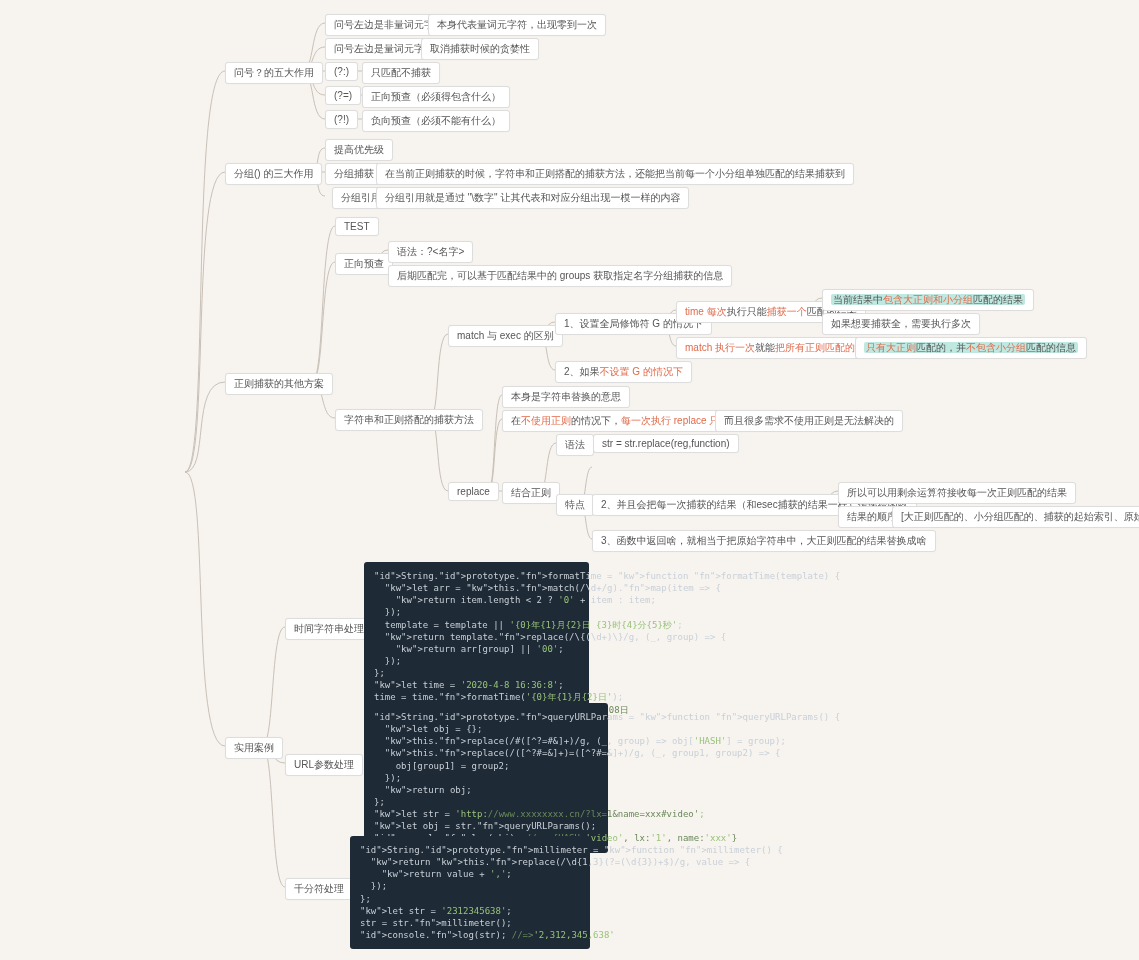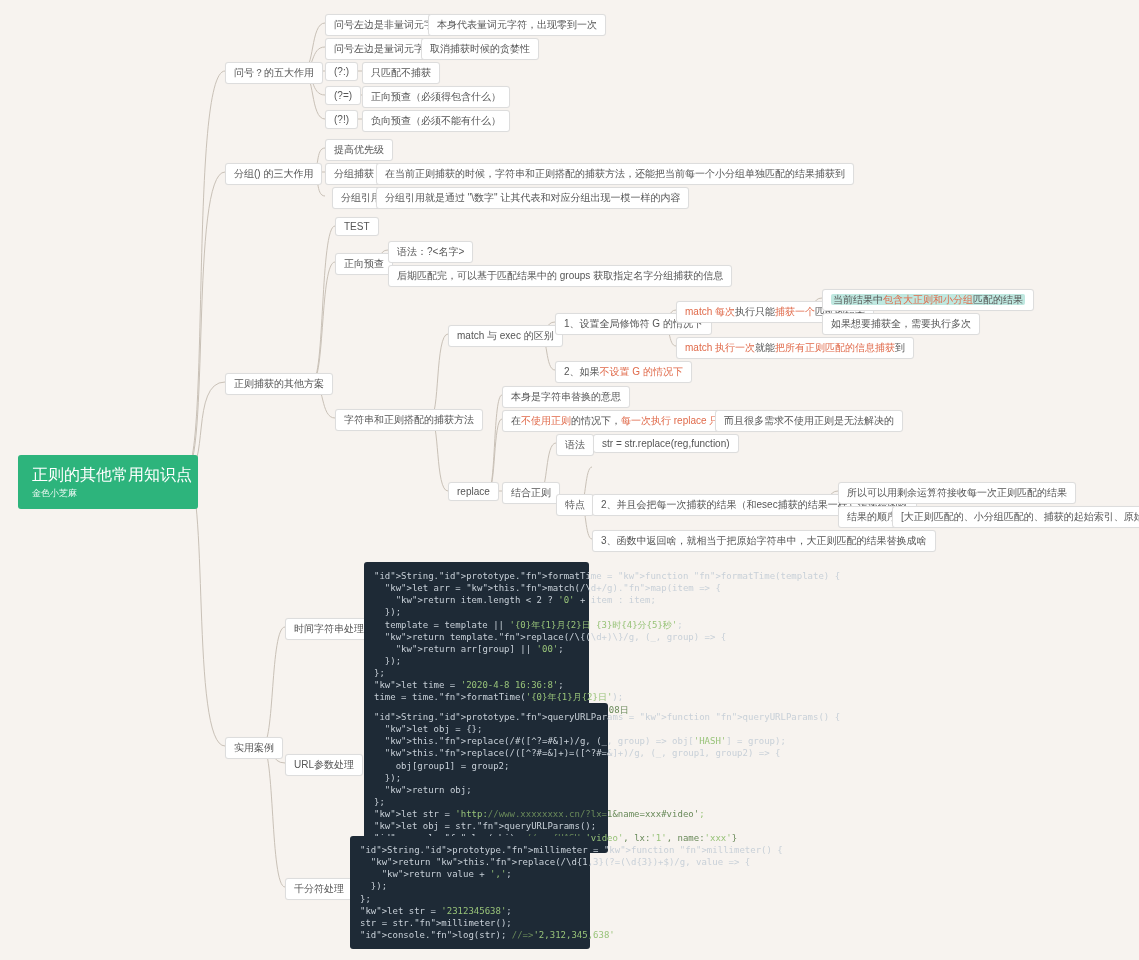--- a/index.html
+++ b/index.html
@@ -68,24 +68,20 @@
 <path d="M581 503 C586 503 585 539 592 539"></path>
 <path d="M262 746 C275 746 270 627 285 627"></path>
         <path d="M342 627 L362 627"></path>
 <path d="M262 746 C275 746 270 763 285 763"></path>
         <path d="M342 763 L362 763"></path>
 <path d="M262 746 C275 746 270 887 285 887"></path>
         <path d="M328 887 L348 887"></path>
 </g>
 </svg>
 
-<div class="node root" style="left:18px;top:455px;width:152px">
- <div>正则的其他常用知识点</div>
- <div class="sub">金色小芝麻</div>
-</div>
 
 <div class="node" style="left:225px;top:62px">问号？的五大作用</div>
 <div class="node" style="left:325px;top:14px">问号左边是非量词元字符</div>
 <div class="node" style="left:428px;top:14px">本身代表量词元字符，出现零到一次</div>
 <div class="node" style="left:325px;top:38px">问号左边是量词元字符</div>
 <div class="node" style="left:421px;top:38px">取消捕获时候的贪婪性</div>
 <div class="node" style="left:325px;top:62px">(?:)</div>
 <div class="node" style="left:362px;top:62px">只匹配不捕获</div>
 <div class="node" style="left:325px;top:86px">(?=)</div>
 <div class="node" style="left:362px;top:86px">正向预查（必须得包含什么）</div>
@@ -101,28 +97,31 @@
 
 <div class="node" style="left:225px;top:373px">正则捕获的其他方案</div>
 <div class="node" style="left:335px;top:217px">TEST</div>
 <div class="node" style="left:335px;top:253px">正向预查</div>
 <div class="node" style="left:388px;top:241px">语法：?&lt;名字&gt;</div>
 <div class="node" style="left:388px;top:265px">后期匹配完，可以基于匹配结果中的 groups 获取指定名字分组捕获的信息</div>
 <div class="node" style="left:335px;top:409px">字符串和正则搭配的捕获方法</div>
 <div class="node" style="left:448px;top:325px">match 与 exec 的区别</div>
 <div class="node" style="left:555px;top:313px">1、设置全局修饰符 G 的情况下</div>
 <div class="node" style="left:676px;top:301px">
- <span class="hl-r">match 每次</span><span>执行只能</span><span class="hl-r">捕获一个</span><span>匹配的结果</span>
+ <span class="hl-r">time 每次</span><span>执行只能</span><span class="hl-r">捕获一个</span><span>匹配的结果</span>
 </div>
 <div class="node" style="left:822px;top:289px">
  <span class="hl-c"><span>当前结果中</span><span class="hl-r">包含大正则和小分组</span><span>匹配的结果</span></span>
 </div>
 <div class="node" style="left:822px;top:313px">如果想要捕获全，需要执行多次</div>
 <div class="node" style="left:676px;top:337px">
  <span class="hl-r">match 执行一次</span><span>就能</span><span class="hl-r">把所有正则匹配的信息捕获</span><span>到</span>
+</div>
+<div class="node" style="left:855px;top:337px">
+ <span class="hl-c"><span class="hl-r">只有大正则</span><span>匹配的，并</span><span class="hl-r">不包含小分组</span><span>匹配的信息</span></span>
 </div>
 <div class="node" style="left:555px;top:361px">
  <span>2、如果</span><span class="hl-r">不设置 G 的情况下</span>
 </div>
 <div class="node" style="left:448px;top:482px">replace</div>
 <div class="node" style="left:502px;top:386px">本身是字符串替换的意思</div>
 <div class="node" style="left:502px;top:410px">
  <span>在</span><span class="hl-r">不使用正则</span><span>的情况下，</span><span class="hl-r">每一次执行 replace 只能替换一个</span>
 </div>
 <div class="node" style="left:715px;top:410px">而且很多需求不使用正则是无法解决的</div>

